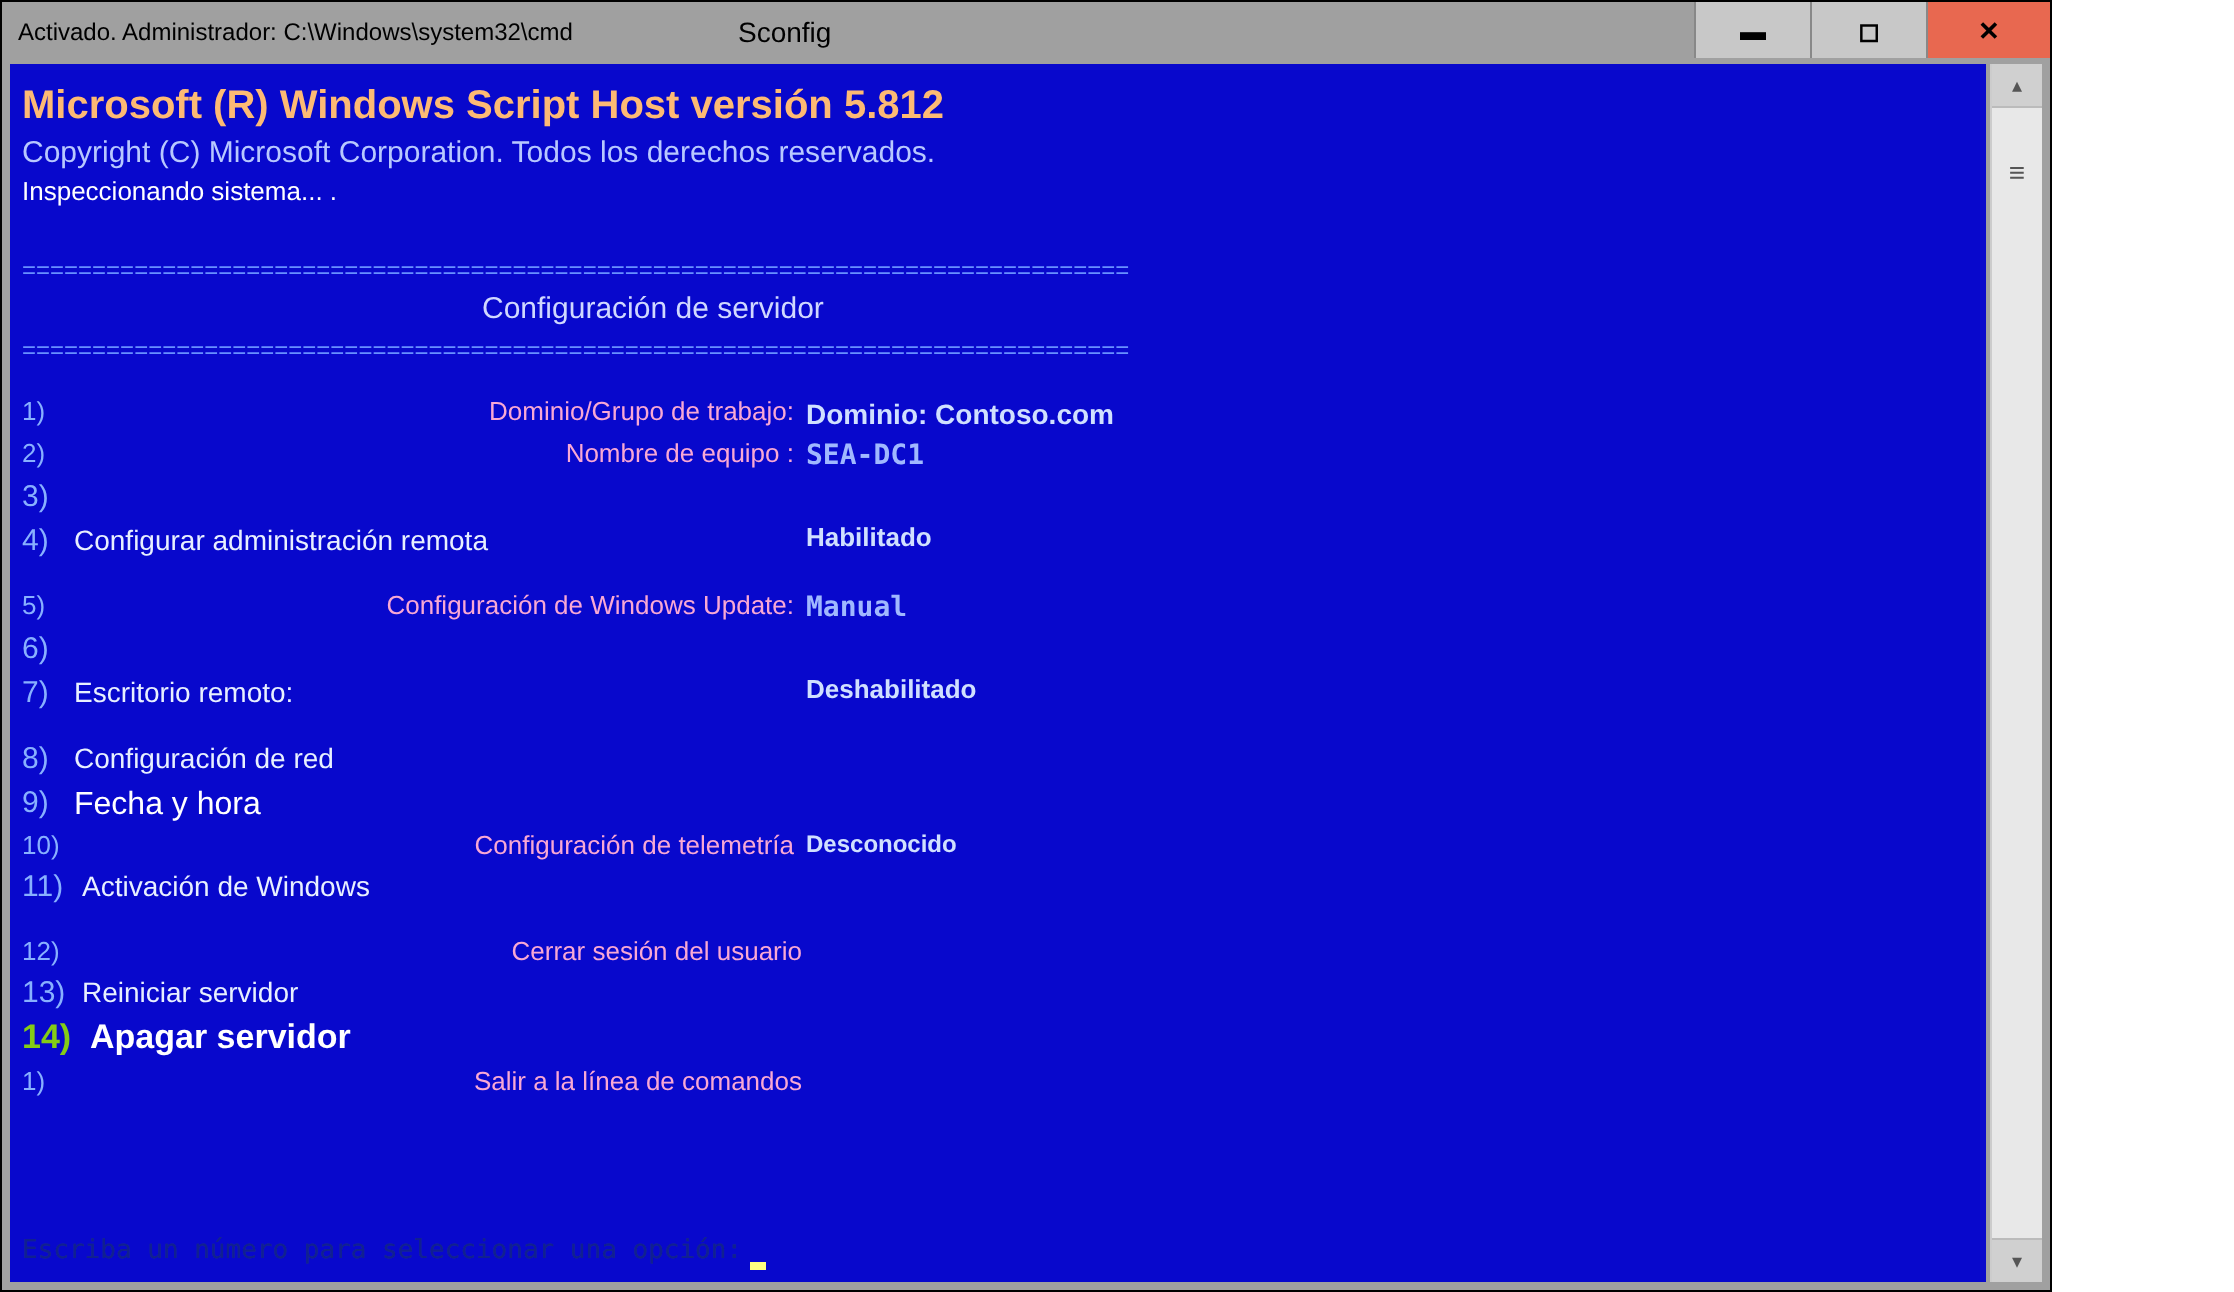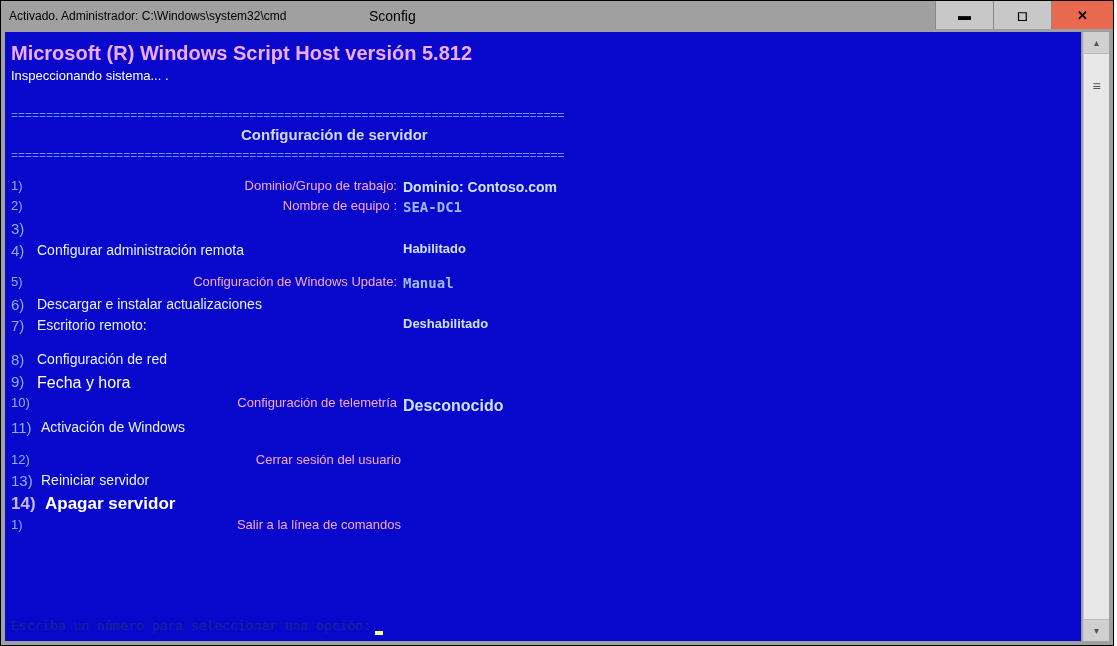--- a/index.html
+++ b/index.html
@@ -4,21 +4,21 @@
   <style>
     * { margin: 0; padding: 0; box-sizing: border-box; }
     body {
       font-family: "Segoe UI", Tahoma, sans-serif;
       background: #fff;
       width: 1117px;
       height: 646px;
       overflow: hidden;
     }
     .window {
-      width: 1114px;
+      width: 1026px;
       height: 646px;
       border: 1px solid #000;
       background: #a0a0a0;
       position: relative;
     }
     .titlebar {
       height: 30px;
       background: #a0a0a0;
       display: flex;
       align-items: center;
@@ -93,39 +93,38 @@
       position: absolute;
       top: 46px;
       width: 100%;
       text-align: center;
       font-size: 14px;
       color: #555;
     }
     .header-line {
       font-size: 20px;
       font-weight: 600;
-      color: #f0abfc;
+      color: #fdba74;
     }
     .copyright { color: #b8c8ff; font-size: 15px; }
     .inspect { font-size: 13px; }
     .divider {
       color: #6890ff;
       font-size: 12px;
       letter-spacing: 0px;
       white-space: nowrap;
       overflow: hidden;
       margin-top: 22px;
     }
     .divider2 { margin-top: 2px; }
     .section-title {
       color: #d0d8ff;
       font-size: 15px;
       padding-left: 230px;
       margin-top: 2px;
-      font-weight: bold;
     }
     .menu-rows { margin-top: 14px; }
     .row {
       display: flex;
       font-size: 14px;
       line-height: 1.45;
     }
     .num {
       color: #88b0ff;
       width: 26px;
@@ -172,20 +171,21 @@
     <span class="titlebar-text2">Sconfig</span>
     <div class="win-controls">
       <div class="win-btn min">▬</div>
       <div class="win-btn max">◻</div>
       <div class="win-btn close">✕</div>
     </div>
   </div>
 
   <div class="console-area">
     <div class="header-line">Microsoft (R) Windows Script Host versión 5.812</div>
+    <div class="copyright">Copyright (C) Microsoft Corporation. Todos los derechos reservados.</div>
     <div class="inspect">Inspeccionando sistema...    .</div>
 
     <div class="divider">===============================================================================</div>
     <div class="section-title">Configuración de servidor</div>
     <div class="divider divider2">===============================================================================</div>
 
     <div class="menu-rows">
       <div class="row row-small">
         <span class="num">1)</span>
         <span class="label label-dim">Dominio/Grupo de trabajo:</span>
@@ -205,56 +205,55 @@
         <span class="value" style="font-size:13px">Habilitado</span>
       </div>
       <div class="spacer"></div>
       <div class="row row-small">
         <span class="num">5)</span>
         <span class="label label-dim">Configuración de Windows Update:</span>
         <span class="value value-dim">Manual</span>
       </div>
       <div class="row">
         <span class="num">6)</span>
-        <span class="label">Descargar e instalar actualizaciones</span>
       </div>
       <div class="row">
         <span class="num">7)</span>
         <span class="label">Escritorio remoto:</span>
         <span class="value" style="font-size:13px">Deshabilitado</span>
       </div>
       <div class="spacer"></div>
       <div class="row">
         <span class="num">8)</span>
         <span class="label">Configuración de red</span>
       </div>
       <div class="row">
         <span class="num">9)</span>
         <span class="label label-bright">Fecha y hora</span>
       </div>
       <div class="row row-small">
         <span class="num" style="width:30px;font-size:13px">10)</span>
         <span class="label label-dim" style="flex:0 0 356px">Configuración de telemetría</span>
-        <span class="value" style="font-size:16px">Desconocido</span>
+        <span class="value" style="font-size:12px">Desconocido</span>
       </div>
       <div class="row">
         <span class="num" style="width:30px">11)</span>
         <span class="label">Activación de Windows</span>
       </div>
       <div class="spacer"></div>
       <div class="row row-small">
         <span class="num" style="width:30px;font-size:13px">12)</span>
         <span class="label label-dim">Cerrar sesión del usuario</span>
       </div>
       <div class="row">
         <span class="num" style="width:30px">13)</span>
         <span class="label">Reiniciar servidor</span>
       </div>
       <div class="row">
-        <span class="num" style="width:34px;font-size:17px;font-weight:600;color:#c4b5fd">14)</span>
+        <span class="num" style="width:34px;font-size:17px;font-weight:600;color:#84cc16">14)</span>
         <span class="label label-big">Apagar servidor</span>
       </div>
       <div class="row row-small">
         <span class="num" style="width:30px;font-size:13px">1)</span>
         <span class="label label-dim">Salir a la línea de comandos</span>
       </div>
     </div>
 
     <div class="prompt-line">
       <span class="prompt-text">Escriba un número para seleccionar una opción:</span>

